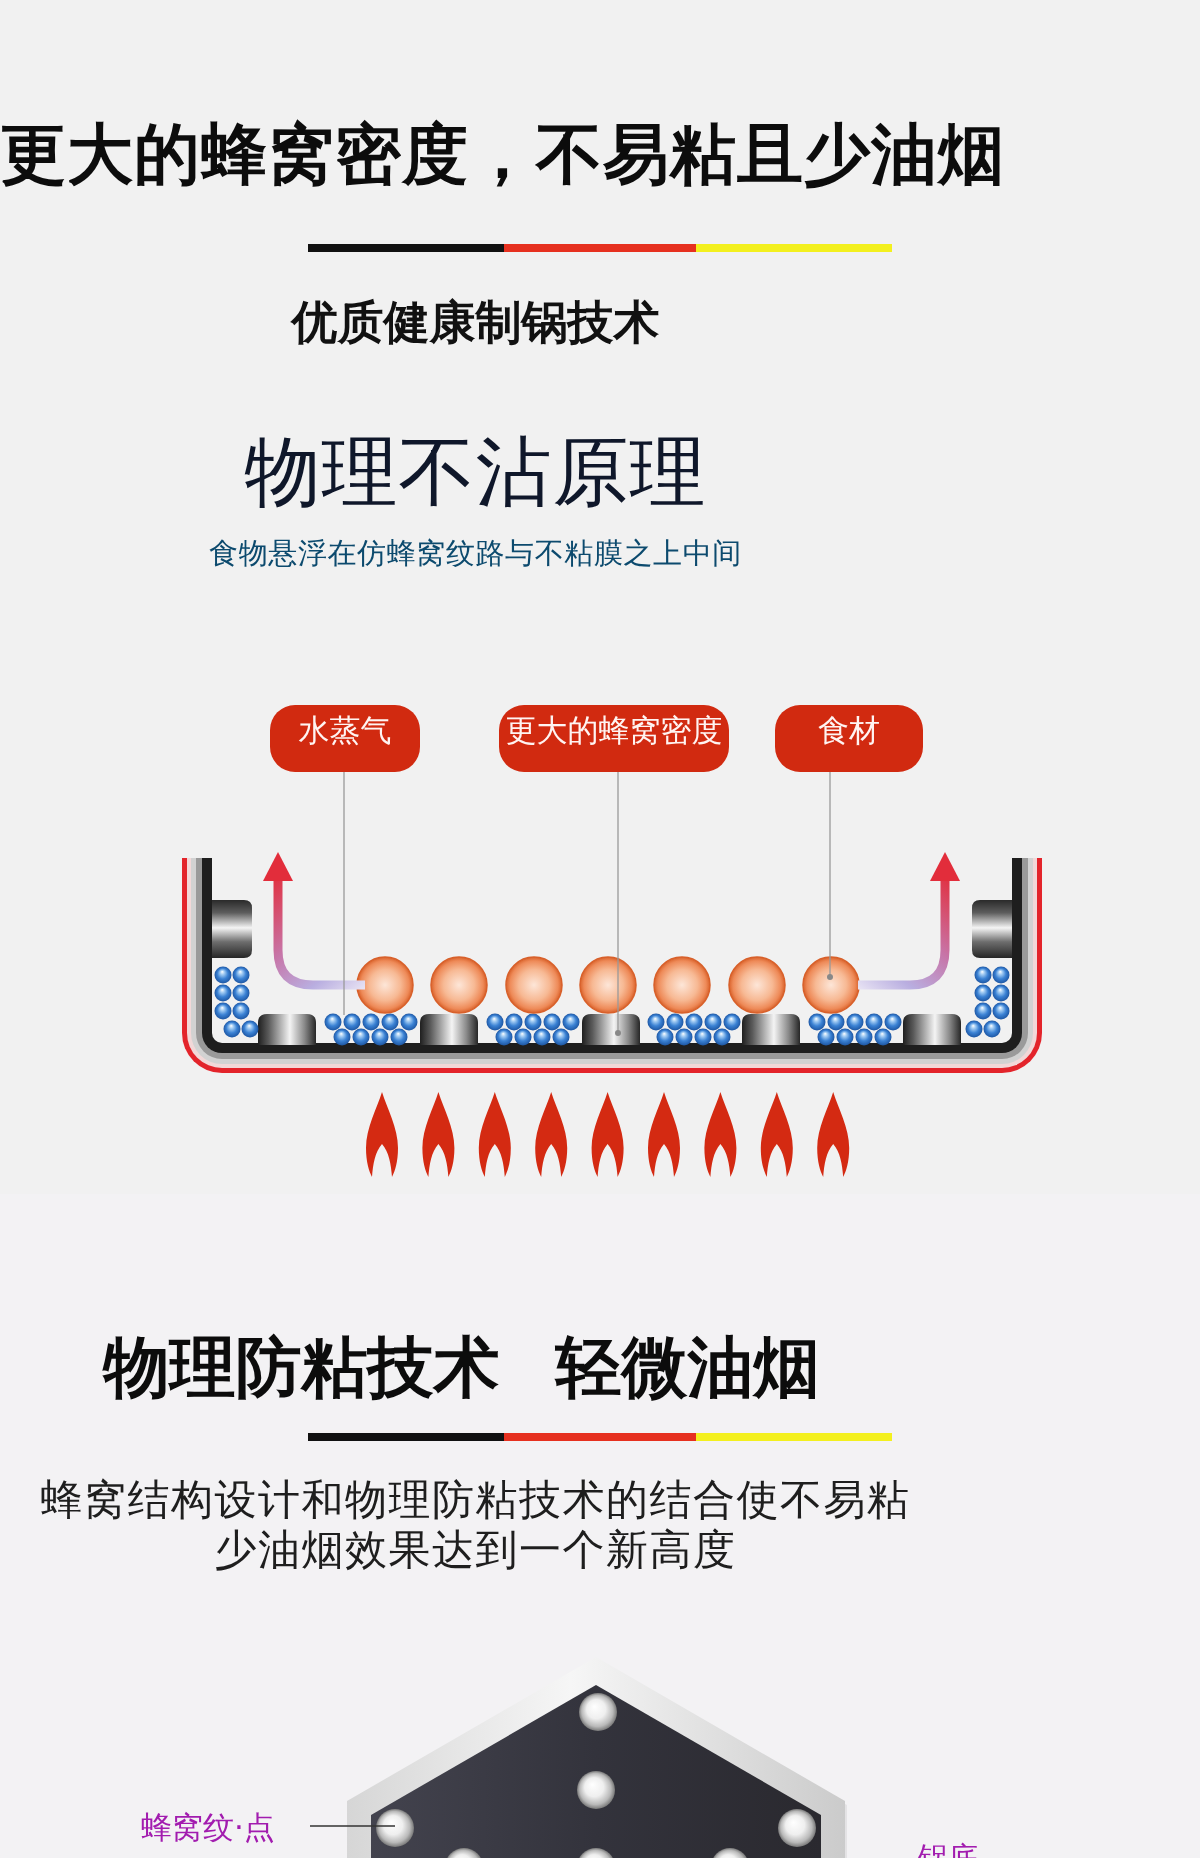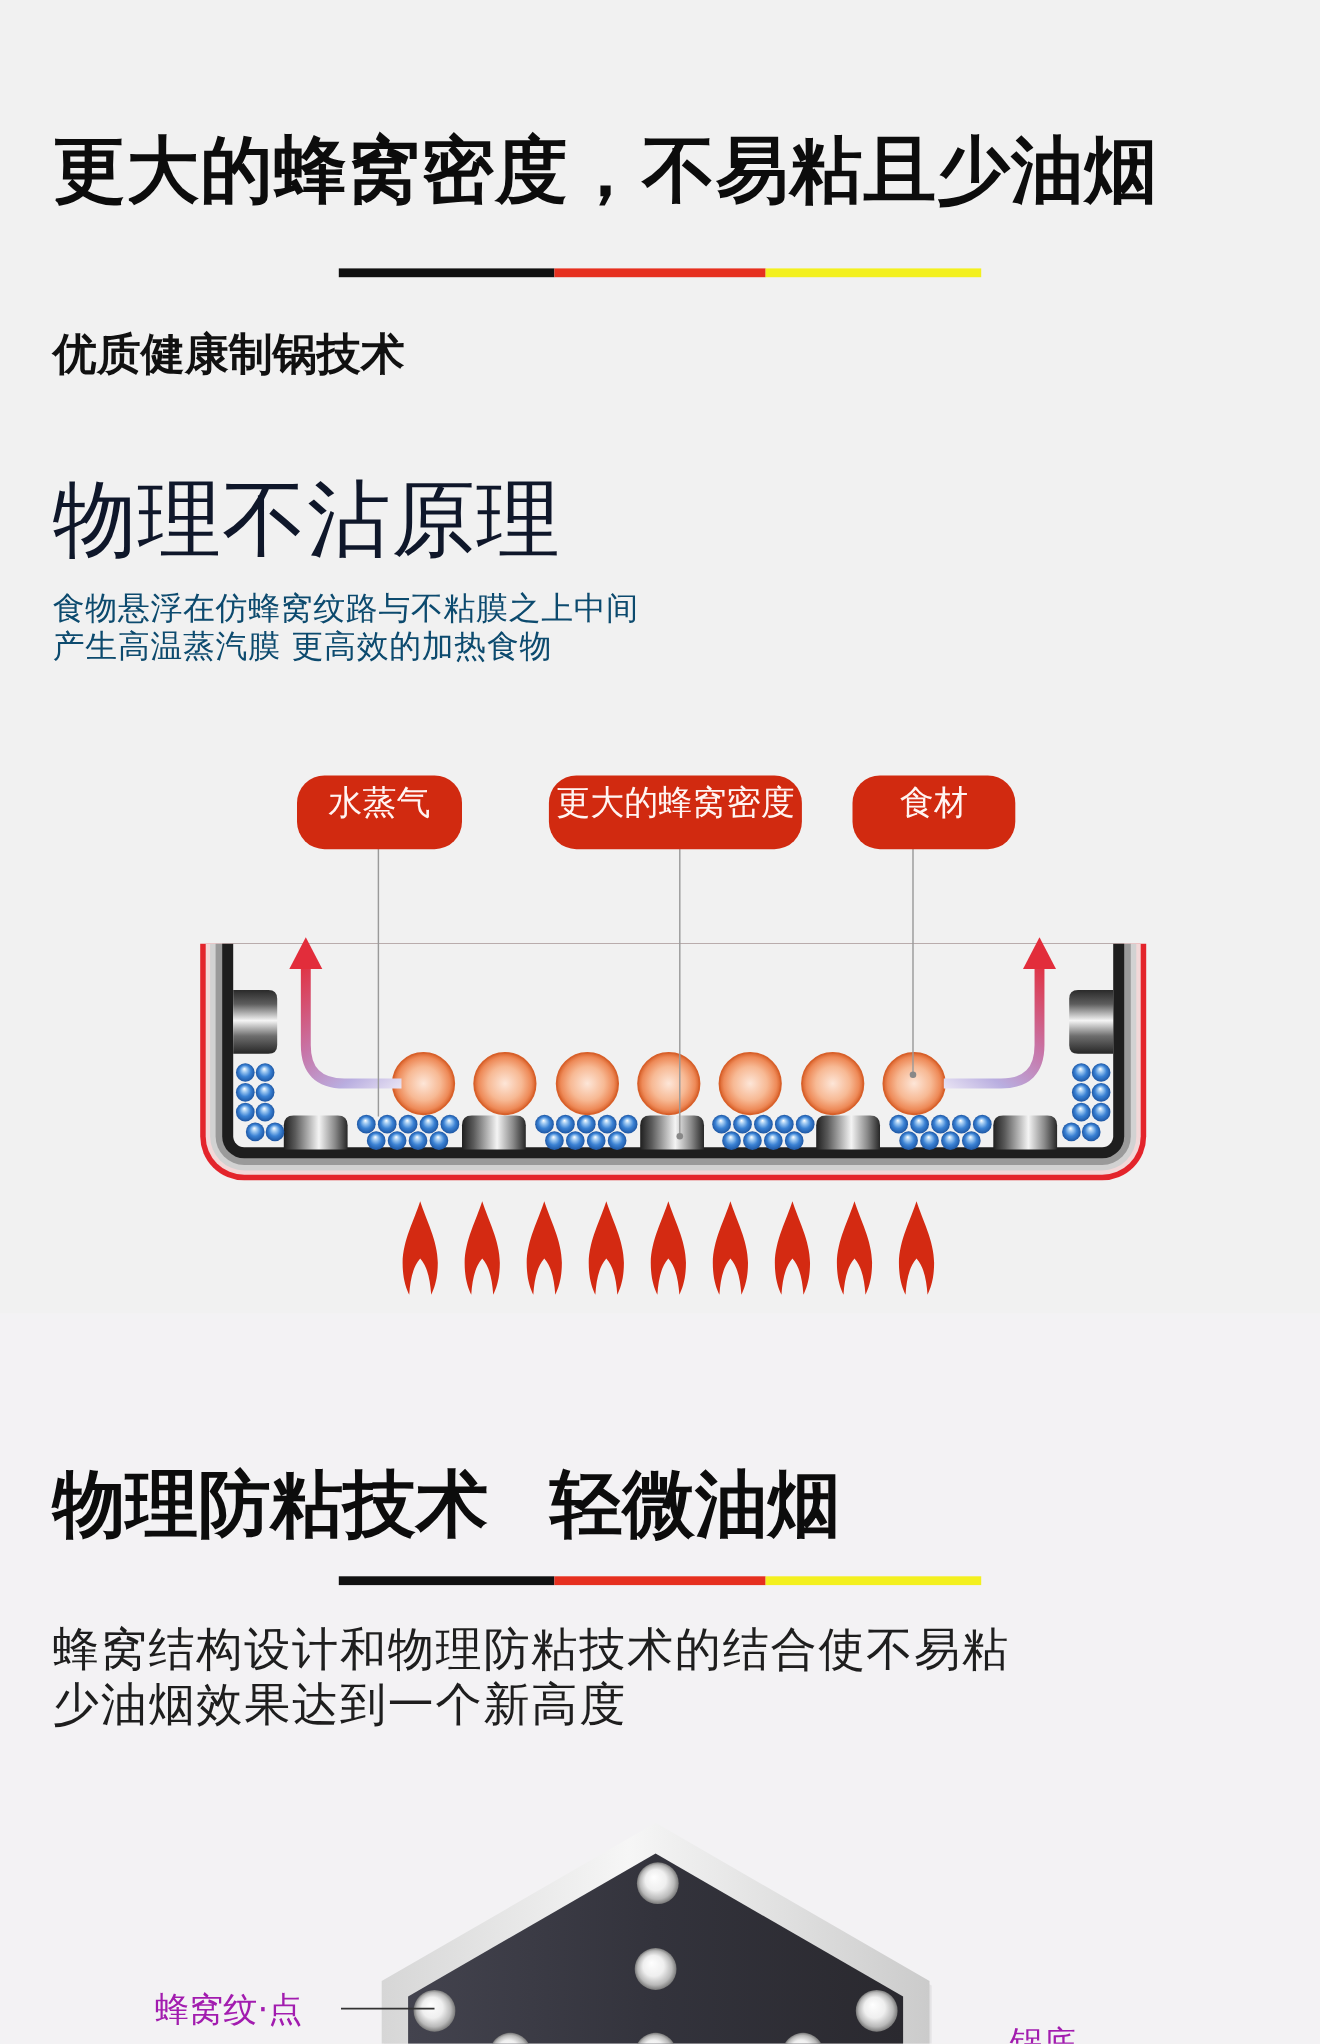--- a/index.html
+++ b/index.html
@@ -5,23 +5,23 @@
   :root{
     --bg-top:#f1f1f1; --bg-bottom:#f3f2f4;
     --bar-black:#111111; --bar-red:#e6301f; --bar-yellow:#f3f01e;
     --pill_red:#d12a10; --text-dark:#0c0c0c;
   }
   html,body{margin:0;padding:0;}
   body{width:1200px;height:1858px;overflow:hidden;position:relative;background:var(--bg-top);
        font-family:"DejaVu Sans","Liberation Sans",sans-serif;}
   .bg-bottom{position:absolute;left:0;top:1194px;width:1200px;height:664px;background:var(--bg-bottom);}
   .art{position:absolute;left:0;top:0;width:1200px;height:1858px;}
-  .t{position:absolute;left:0;width:951px;text-align:left;white-space:nowrap;padding-left:48px;}
+  .t{position:absolute;left:0;width:951px;text-align:center;white-space:nowrap;}
   .title1{top:113px;font-size:66px;line-height:84px;font-weight:900;letter-spacing:1px;color:var(--text-dark);}
-  .subtitle1{top:296px;font-size:40px;line-height:52px;font-weight:700;color:#111;font-family:Liberation Serif, serif;}
+  .subtitle1{top:296px;font-size:46px;line-height:52px;font-weight:700;color:#111;}
   .principle{top:428px;font-size:76px;line-height:88px;font-weight:400;letter-spacing:1px;color:#0f172a;}
   .desc1{top:536px;font-size:29px;line-height:34px;color:#0c4a6e;letter-spacing:0.6px;}
   .desc1 div,.desc2 div{display:block;}
   .bar{position:absolute;left:308px;width:584px;height:8px;display:flex;}
   .bar span{display:block;height:8px;}
   .bar .b1{width:196px;background:var(--bar-black);}
   .bar .b2{width:192px;background:var(--bar-red);}
   .bar .b3{width:196px;background:var(--bar-yellow);}
   .pill{position:absolute;top:705px;height:67px;line-height:50px;border-radius:25px;background:var(--pill_red);
         color:#fff4f2;font-size:31px;text-align:center;font-weight:500;white-space:nowrap;}
@@ -240,21 +240,20 @@
   <span class="b2"></span>
   <span class="b3"></span>
 </div>
 
 <div class="t subtitle1">优质健康制锅技术</div>
 
 <div class="t principle">物理不沾原理</div>
 
 <div class="t desc1">
   <div>食物悬浮在仿蜂窝纹路与不粘膜之上中间</div>
-  <div>产生高温蒸汽膜 更高效的加热食物</div>
 </div>
 
 <div class="pill" style="left:270px;width:150px">水蒸气</div>
 <div class="pill" style="left:499px;width:230px">更大的蜂窝密度</div>
 <div class="pill" style="left:775px;width:148px">食材</div>
 
 <div class="t heading2">
   <span>物理防粘技术</span><span class="gap"></span><span>轻微油烟</span>
 </div>
 

